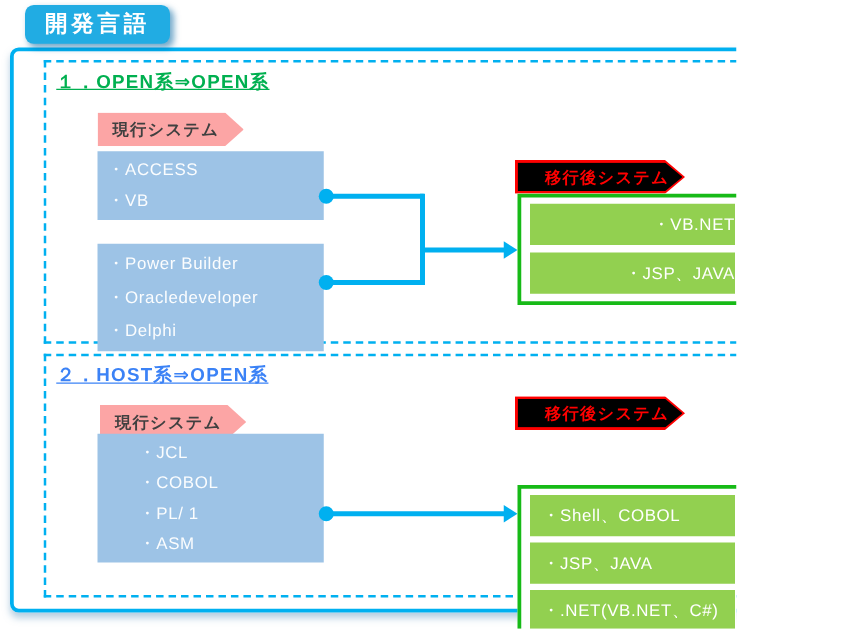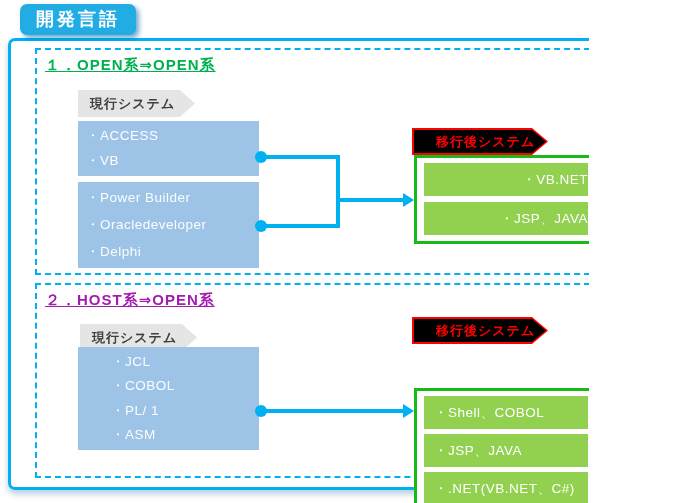--- a/index.html
+++ b/index.html
@@ -16,35 +16,35 @@
     box-shadow:3px 3px 5px rgba(0,100,160,.55);}
 
   .section-box{position:absolute;left:35px;width:615px;border:2px dashed #00B0F0;
     box-sizing:border-box;background:transparent;}
   .section-1{top:48px;height:227px;}
   .section-2{top:283px;height:195px;}
 
   .section-heading{position:absolute;left:45px;font-size:15px;font-weight:bold;
     text-decoration:underline;letter-spacing:1px;white-space:nowrap;}
   .heading-1{top:56px;color:#00B050;}
-  .heading-2{top:291px;color:#a21caf;}
+  .heading-2{top:291px;color:#3b82f6;}
 
-  .gray-tag{position:absolute;width:117px;height:27px;background:#e5e5e5;
+  .gray-tag{position:absolute;width:117px;height:27px;background:#fca5a5;
     color:#404040;font-size:13px;font-weight:bold;line-height:27px;padding-left:12px;
     box-sizing:border-box;letter-spacing:1px;
     clip-path:polygon(0 0,calc(100% - 15px) 0,100% 50%,calc(100% - 15px) 100%,0 100%);}
   .gray-tag-1{left:78px;top:90px;}
   .gray-tag-2{left:80px;top:324px;}
 
   .src-box{position:absolute;left:78px;width:181px;background:#9DC3E6;
     display:flex;flex-direction:column;justify-content:space-around;
     padding:3px 0 3px 8px;box-sizing:border-box;}
   .src-item{color:rgba(255,255,255,.96);font-size:13.5px;letter-spacing:.5px;}
   .src-1a{top:121px;height:55px;}
-  .src-1b{top:182px;height:86px;}
+  .src-1b{top:195px;height:86px;}
   .src-2a{top:347px;height:103px;padding-left:33px;}
 
   .conn{position:absolute;background:#00B0F0;}
   .conn-dot{position:absolute;width:12px;height:12px;border-radius:50%;background:#00B0F0;}
   .arrow-head{position:absolute;width:0;height:0;border-top:7px solid transparent;
     border-bottom:7px solid transparent;border-left:11px solid #00B0F0;}
 
   .yellow-tag{position:absolute;width:136px;height:27px;background:#FF0000;
     clip-path:polygon(0 0,calc(100% - 16px) 0,100% 50%,calc(100% - 16px) 100%,0 100%);}
   .yellow-tag-inner{position:absolute;left:2px;top:2px;right:2px;bottom:2px;background:#000000;

